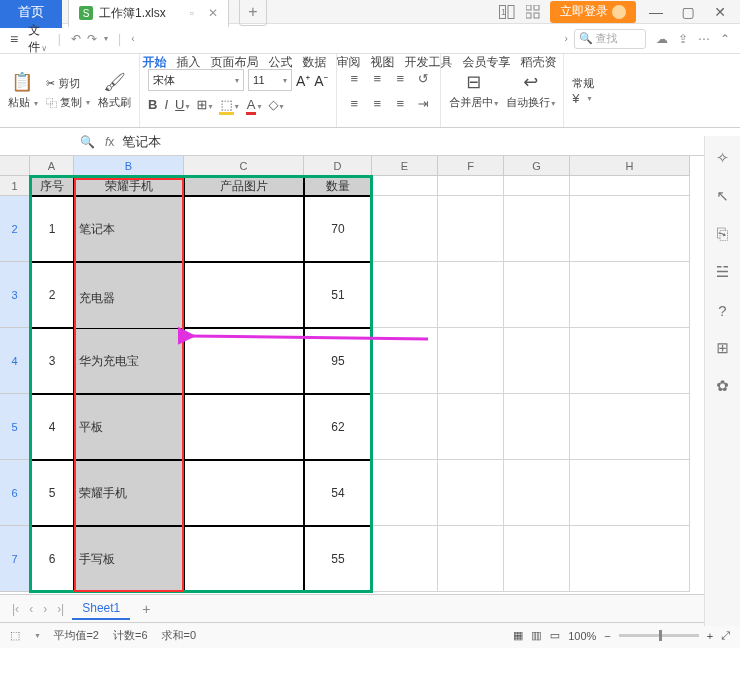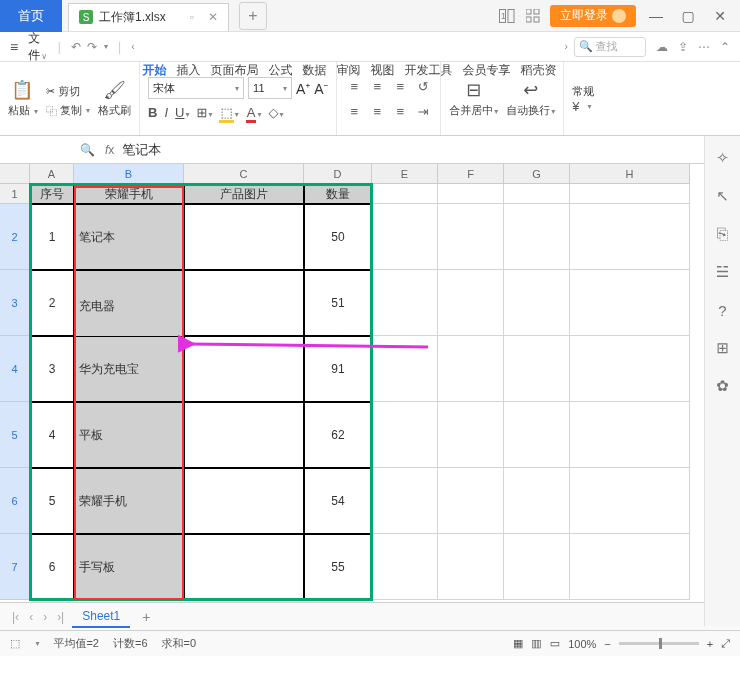--- a/index.html
+++ b/index.html
@@ -1,19 +1,19 @@
 <!DOCTYPE html>
 <html><head>
 <meta charset="utf-8">
 <style>
 * { box-sizing: border-box; margin: 0; padding: 0; font-family: "Microsoft YaHei", sans-serif; }
 body { width: 740px; height: 695px; background: #fff; overflow: hidden; font-size: 12px; color: #333; position: relative; }
 
 
-.titlebar { height: 32px; display: flex; align-items: center; background: #f5f5f5; border-bottom: 1px solid #e0e0e0; }
+.titlebar { height: 24px; display: flex; align-items: center; background: #f5f5f5; border-bottom: 1px solid #e0e0e0; }
 .tab-home { height: 32px; padding: 0 18px; background: #2f73e1; color: #fff; display: flex; align-items: center; font-size: 13px; }
 .tab-file { height: 28px; margin: 2px 0 0 6px; padding: 0 10px; background: #fff; border: 1px solid #d0d0d0; border-bottom: none; display: flex; align-items: center; gap: 6px; font-size: 12px; }
 .tab-file .sicon { width: 14px; height: 14px; background: #46a94f; border-radius: 2px; color: #fff; font-size: 10px; display: flex; align-items: center; justify-content: center; }
 .tab-file .x { margin-left: 8px; color: #999; }
 .newtab { width: 28px; height: 28px; margin-left: 10px; display: flex; align-items: center; justify-content: center; color: #888; font-size: 16px; border: 1px solid #d0d0d0; border-radius: 3px; }
 .titlebar-right { margin-left: auto; display: flex; align-items: center; gap: 8px; padding-right: 8px; }
 .tb-ic { width: 18px; height: 18px; display: flex; align-items: center; justify-content: center; color: #666; }
 .login-btn { height: 22px; padding: 0 10px; background: #ff8b1c; color: #fff; border-radius: 3px; display: flex; align-items: center; gap: 4px; font-size: 12px; }
 .login-btn .avatar { width: 14px; height: 14px; background: #ffd699; border-radius: 50%; }
 .win-btn { width: 24px; height: 24px; display: flex; align-items: center; justify-content: center; color: #666; font-size: 14px; }
@@ -328,29 +328,29 @@
       <div class="cell " style="left: 540px; top: 218px; width: 120px; height: 66px;"></div>
       <div class="cell " style="left: 540px; top: 284px; width: 120px; height: 66px;"></div>
       <div class="cell " style="left: 540px; top: 350px; width: 120px; height: 66px;"></div>
       <div class="cell header" style="left: 0px; top: 0px; width: 44px; height: 20px; justify-content: center;">序号</div>
       <div class="cell header" style="left: 44px; top: 0px; width: 110px; height: 20px; justify-content: center;">荣耀手机</div>
       <div class="cell header" style="left: 154px; top: 0px; width: 120px; height: 20px; justify-content: center;">产品图片</div>
       <div class="cell header" style="left: 274px; top: 0px; width: 68px; height: 20px; justify-content: center;">数量</div>
       <div class="cell data-bordered cnum" style="left: 0px; top: 20px; width: 44px; height: 66px; justify-content: center;">1</div>
       <div class="cell data-bordered col-b-data" style="left: 44px; top: 20px; width: 110px; height: 66px;">笔记本</div>
       <div class="cell data-bordered" style="left: 154px; top: 20px; width: 120px; height: 66px;"></div>
-      <div class="cell data-bordered cnum" style="left: 274px; top: 20px; width: 68px; height: 66px; justify-content: center;">50</div>
+      <div class="cell data-bordered cnum" style="left: 274px; top: 20px; width: 68px; height: 66px; justify-content: center;">70</div>
       <div class="cell data-bordered cnum" style="left: 0px; top: 86px; width: 44px; height: 66px; justify-content: center;">2</div>
       <div class="cell data-bordered col-b-data" style="left: 44px; top: 86px; width: 110px; height: 73px;">充电器</div>
       <div class="cell data-bordered" style="left: 154px; top: 86px; width: 120px; height: 66px;"></div>
       <div class="cell data-bordered cnum" style="left: 274px; top: 86px; width: 68px; height: 66px; justify-content: center;">51</div>
       <div class="cell data-bordered cnum" style="left: 0px; top: 152px; width: 44px; height: 66px; justify-content: center;">3</div>
       <div class="cell data-bordered col-b-data" style="left: 44px; top: 152px; width: 110px; height: 66px;">华为充电宝</div>
       <div class="cell data-bordered" style="left: 154px; top: 152px; width: 120px; height: 66px;"></div>
-      <div class="cell data-bordered cnum" style="left: 274px; top: 152px; width: 68px; height: 66px; justify-content: center;">91</div>
+      <div class="cell data-bordered cnum" style="left: 274px; top: 152px; width: 68px; height: 66px; justify-content: center;">95</div>
       <div class="cell data-bordered cnum" style="left: 0px; top: 218px; width: 44px; height: 66px; justify-content: center;">4</div>
       <div class="cell data-bordered col-b-data" style="left: 44px; top: 218px; width: 110px; height: 66px;">平板</div>
       <div class="cell data-bordered" style="left: 154px; top: 218px; width: 120px; height: 66px;"></div>
       <div class="cell data-bordered cnum" style="left: 274px; top: 218px; width: 68px; height: 66px; justify-content: center;">62</div>
       <div class="cell data-bordered cnum" style="left: 0px; top: 284px; width: 44px; height: 66px; justify-content: center;">5</div>
       <div class="cell data-bordered col-b-data" style="left: 44px; top: 284px; width: 110px; height: 66px;">荣耀手机</div>
       <div class="cell data-bordered" style="left: 154px; top: 284px; width: 120px; height: 66px;"></div>
       <div class="cell data-bordered cnum" style="left: 274px; top: 284px; width: 68px; height: 66px; justify-content: center;">54</div>
       <div class="cell data-bordered cnum" style="left: 0px; top: 350px; width: 44px; height: 66px; justify-content: center;">6</div>
       <div class="cell data-bordered col-b-data" style="left: 44px; top: 350px; width: 110px; height: 66px;">手写板</div>

